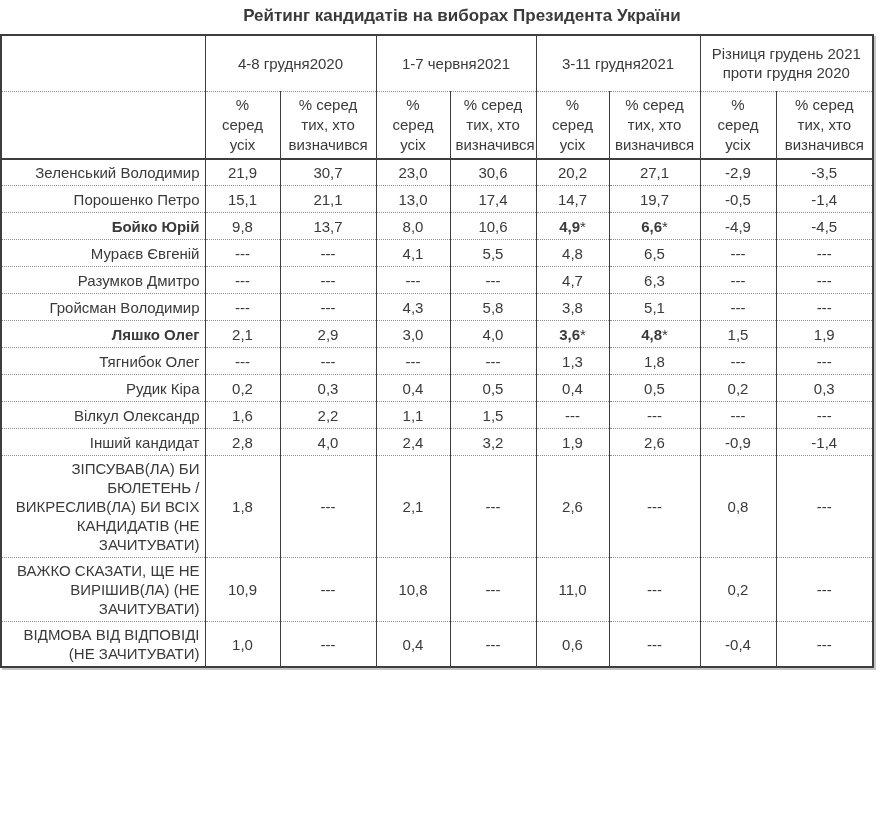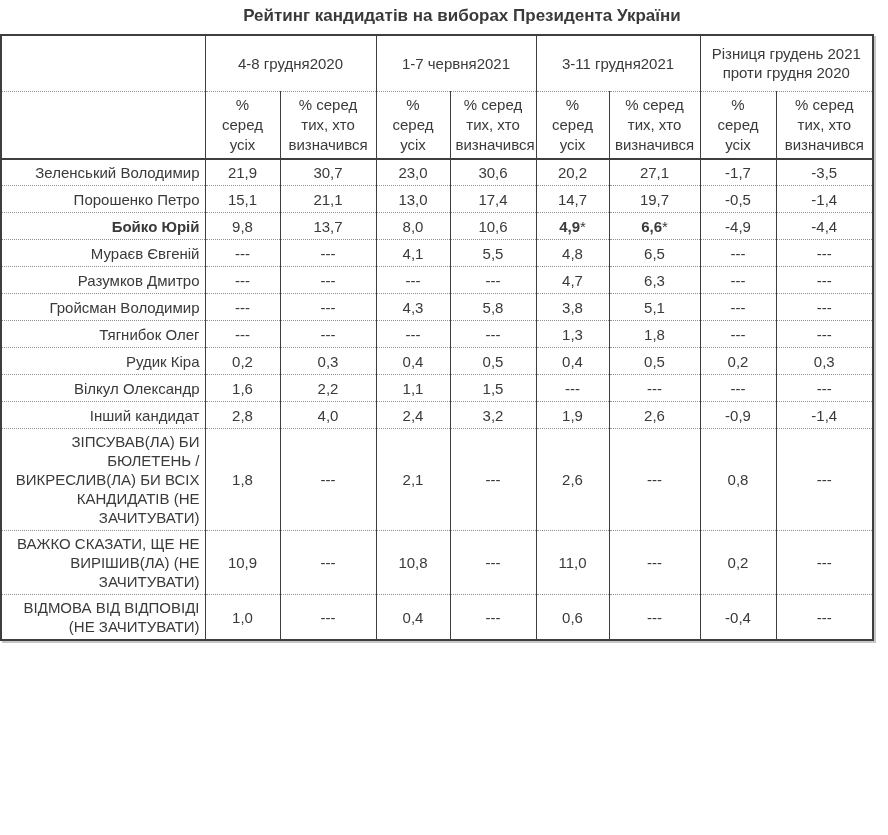--- a/index.html
+++ b/index.html
@@ -115,21 +115,21 @@
     </thead>
     <tbody id="rows-body">
         <tr>
           <td class="name">Зеленський Володимир</td>
           <td>21,9</td>
           <td>30,7</td>
           <td>23,0</td>
           <td>30,6</td>
           <td>20,2</td>
           <td>27,1</td>
-          <td>-1,7</td>
+          <td>-2,9</td>
           <td>-3,5</td>
         </tr>
         <tr>
           <td class="name">Порошенко Петро</td>
           <td>15,1</td>
           <td>21,1</td>
           <td>13,0</td>
           <td>17,4</td>
           <td>14,7</td>
           <td>19,7</td>
@@ -138,21 +138,21 @@
         </tr>
         <tr>
           <td class="name"><b>Бойко Юрій</b></td>
           <td>9,8</td>
           <td>13,7</td>
           <td>8,0</td>
           <td>10,6</td>
           <td><b>4,9</b><span class="star">*</span></td>
           <td><b>6,6</b><span class="star">*</span></td>
           <td>-4,9</td>
-          <td>-4,4</td>
+          <td>-4,5</td>
         </tr>
         <tr>
           <td class="name">Мураєв Євгеній</td>
           <td>---</td>
           <td>---</td>
           <td>4,1</td>
           <td>5,5</td>
           <td>4,8</td>
           <td>6,5</td>
           <td>---</td>
@@ -172,20 +172,31 @@
         <tr>
           <td class="name">Гройсман Володимир</td>
           <td>---</td>
           <td>---</td>
           <td>4,3</td>
           <td>5,8</td>
           <td>3,8</td>
           <td>5,1</td>
           <td>---</td>
           <td>---</td>
+        </tr>
+        <tr>
+          <td class="name"><b>Ляшко Олег</b></td>
+          <td>2,1</td>
+          <td>2,9</td>
+          <td>3,0</td>
+          <td>4,0</td>
+          <td><b>3,6</b><span class="star">*</span></td>
+          <td><b>4,8</b><span class="star">*</span></td>
+          <td>1,5</td>
+          <td>1,9</td>
         </tr>
         <tr>
           <td class="name">Тягнибок Олег</td>
           <td>---</td>
           <td>---</td>
           <td>---</td>
           <td>---</td>
           <td>1,3</td>
           <td>1,8</td>
           <td>---</td>

